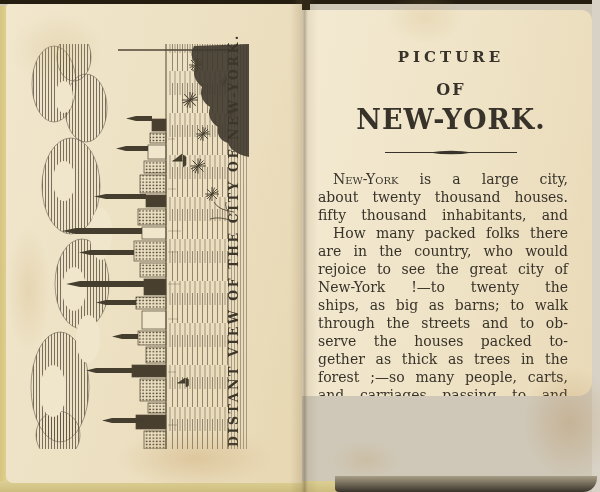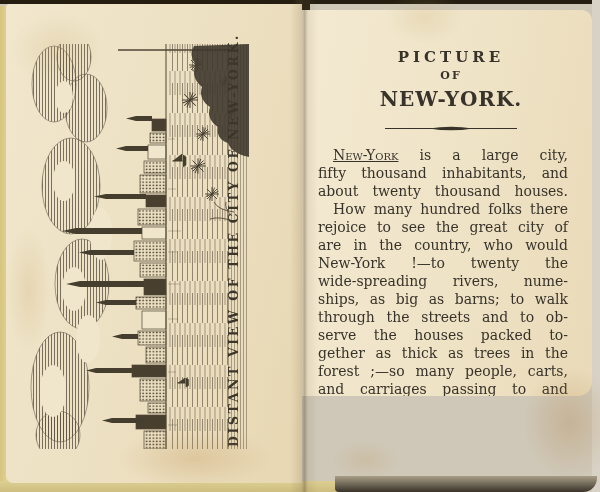--- a/index.html
+++ b/index.html
@@ -48,27 +48,27 @@
     position:absolute;left:226px;top:447px;width:401px;height:26px;
     transform:rotate(-90deg);transform-origin:0 0;
     text-align:center;font-weight:bold;font-size:12.5px;letter-spacing:2.6px;
     color:#3b352a;white-space:nowrap;
   }
 
   
   .text-col{position:absolute;left:16px;top:38px;width:250px;color:#38332a;}
   .title-block{text-align:center;padding-left:16px;}
   .t-picture{font-size:15px;font-weight:bold;letter-spacing:4px;}
-  .t-of{font-size:11px;font-weight:bold;letter-spacing:2px;margin-top:3px;}
-  .t-city{font-size:20px;font-weight:bold;letter-spacing:1px;margin-top:5px;}
+  .t-of{font-size:16px;font-weight:bold;letter-spacing:2px;margin-top:14px;}
+  .t-city{font-size:27px;font-weight:bold;letter-spacing:1px;margin-top:5px;}
   .ornament{margin-top:7px;}
   .body-text{margin-top:9px;font-size:14px;line-height:18px;}
   .line{text-align:justify;text-align-last:justify;white-space:normal;}
   .line.indent{text-indent:15px;}
-  .sc{font-variant:small-caps;text-decoration:underline;}
+  .sc{font-variant:small-caps;}
 </style>
 </head>
 <body>
 
 <div class="top-dark"></div>
 <div class="right-sliver"></div>
 <div class="cover-edge-left"></div>
 <div class="cover-edge-bottom"></div>
 <div class="bottom-shadow"></div>
 <div class="fold-notch"></div>
@@ -200,27 +200,26 @@
       <div class="t-city">NEW-YORK.</div>
       <div class="ornament">
         <svg width="140" height="9" viewBox="0 0 140 9">
           <line x1="4" y1="4.5" x2="136" y2="4.5" stroke="#38332a" stroke-width="1"></line>
           <path d="M48,4.5 Q70,0.8 92,4.5 Q70,8.2 48,4.5 Z" fill="#38332a"></path>
         </svg>
       </div>
     </div>
     <div class="body-text" id="body-lines">
         <div class="line indent"><span class="sc">New-York</span> is a large city,</div>
+        <div class="line">about twenty thousand houses.</div>
         <div class="line">fifty thousand inhabitants, and</div>
-        <div class="line">about twenty thousand houses.</div>
-        <div class="line indent">How many hundred folks there</div>
+        <div class="line indent">How many packed folks there</div>
+        <div class="line">are in the country, who would</div>
         <div class="line">rejoice to see the great city of</div>
-        <div class="line">are in the country, who would</div>
         <div class="line">New-York !—to twenty the</div>
-        <div class="line">wide-spreading rivers, nume-</div>
         <div class="line">ships, as big as barns; to walk</div>
         <div class="line">through the streets and to ob-</div>
         <div class="line">serve the houses packed to-</div>
         <div class="line">gether as thick as trees in the</div>
         <div class="line">forest ;—so many people, carts,</div>
         <div class="line">and carriages passing to and</div>
       </div>
   </div>
 </div>
 

